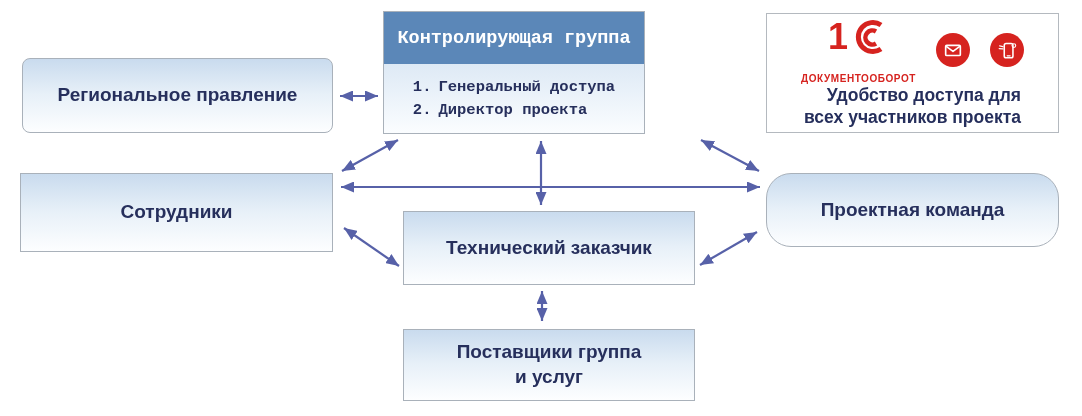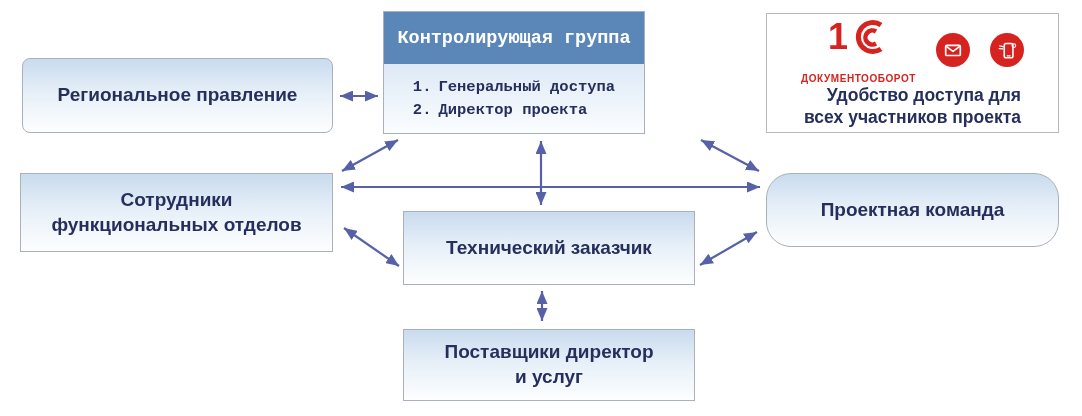--- a/index.html
+++ b/index.html
@@ -102,21 +102,20 @@
       <line x1="542" y1="291" x2="542" y2="321" marker-start="url(#ah)" marker-end="url(#ah)"></line>
     </g>
   </svg>
 
   <div class="gbox" style="left:22px;top:58px;width:311px;height:75px;border-radius:8px;">
     <div class="line">Региональное правление</div>
   </div>
 
   <div class="gbox" style="left:20px;top:173px;width:313px;height:79px;">
     <div class="line">Сотрудники</div>
-    <div class="line">функциональных отделов</div>
   </div>
 
   <div id="box-control">
     <div class="hdr">Контролирующая группа</div>
     <div class="body">
       <div class="ctl-list">
         <div class="ctl-item">
           <span>1.</span>
           <span>Генеральный доступа</span>
         </div>
@@ -126,21 +125,21 @@
         </div>
       </div>
     </div>
   </div>
 
   <div class="gbox" style="left:403px;top:211px;width:292px;height:74px;">
     <div class="line">Технический заказчик</div>
   </div>
 
   <div class="gbox" style="left:403px;top:329px;width:292px;height:72px;">
-    <div class="line">Поставщики директор</div>
+    <div class="line">Поставщики группа</div>
     <div class="line">и услуг</div>
   </div>
 
   <div class="gbox" style="left:766px;top:173px;width:293px;height:74px;border-radius:25px;">
     <div class="line">Проектная команда</div>
   </div>
 
   <div id="box-info">
     <div class="brand-row">
       <div class="logo-1c">

